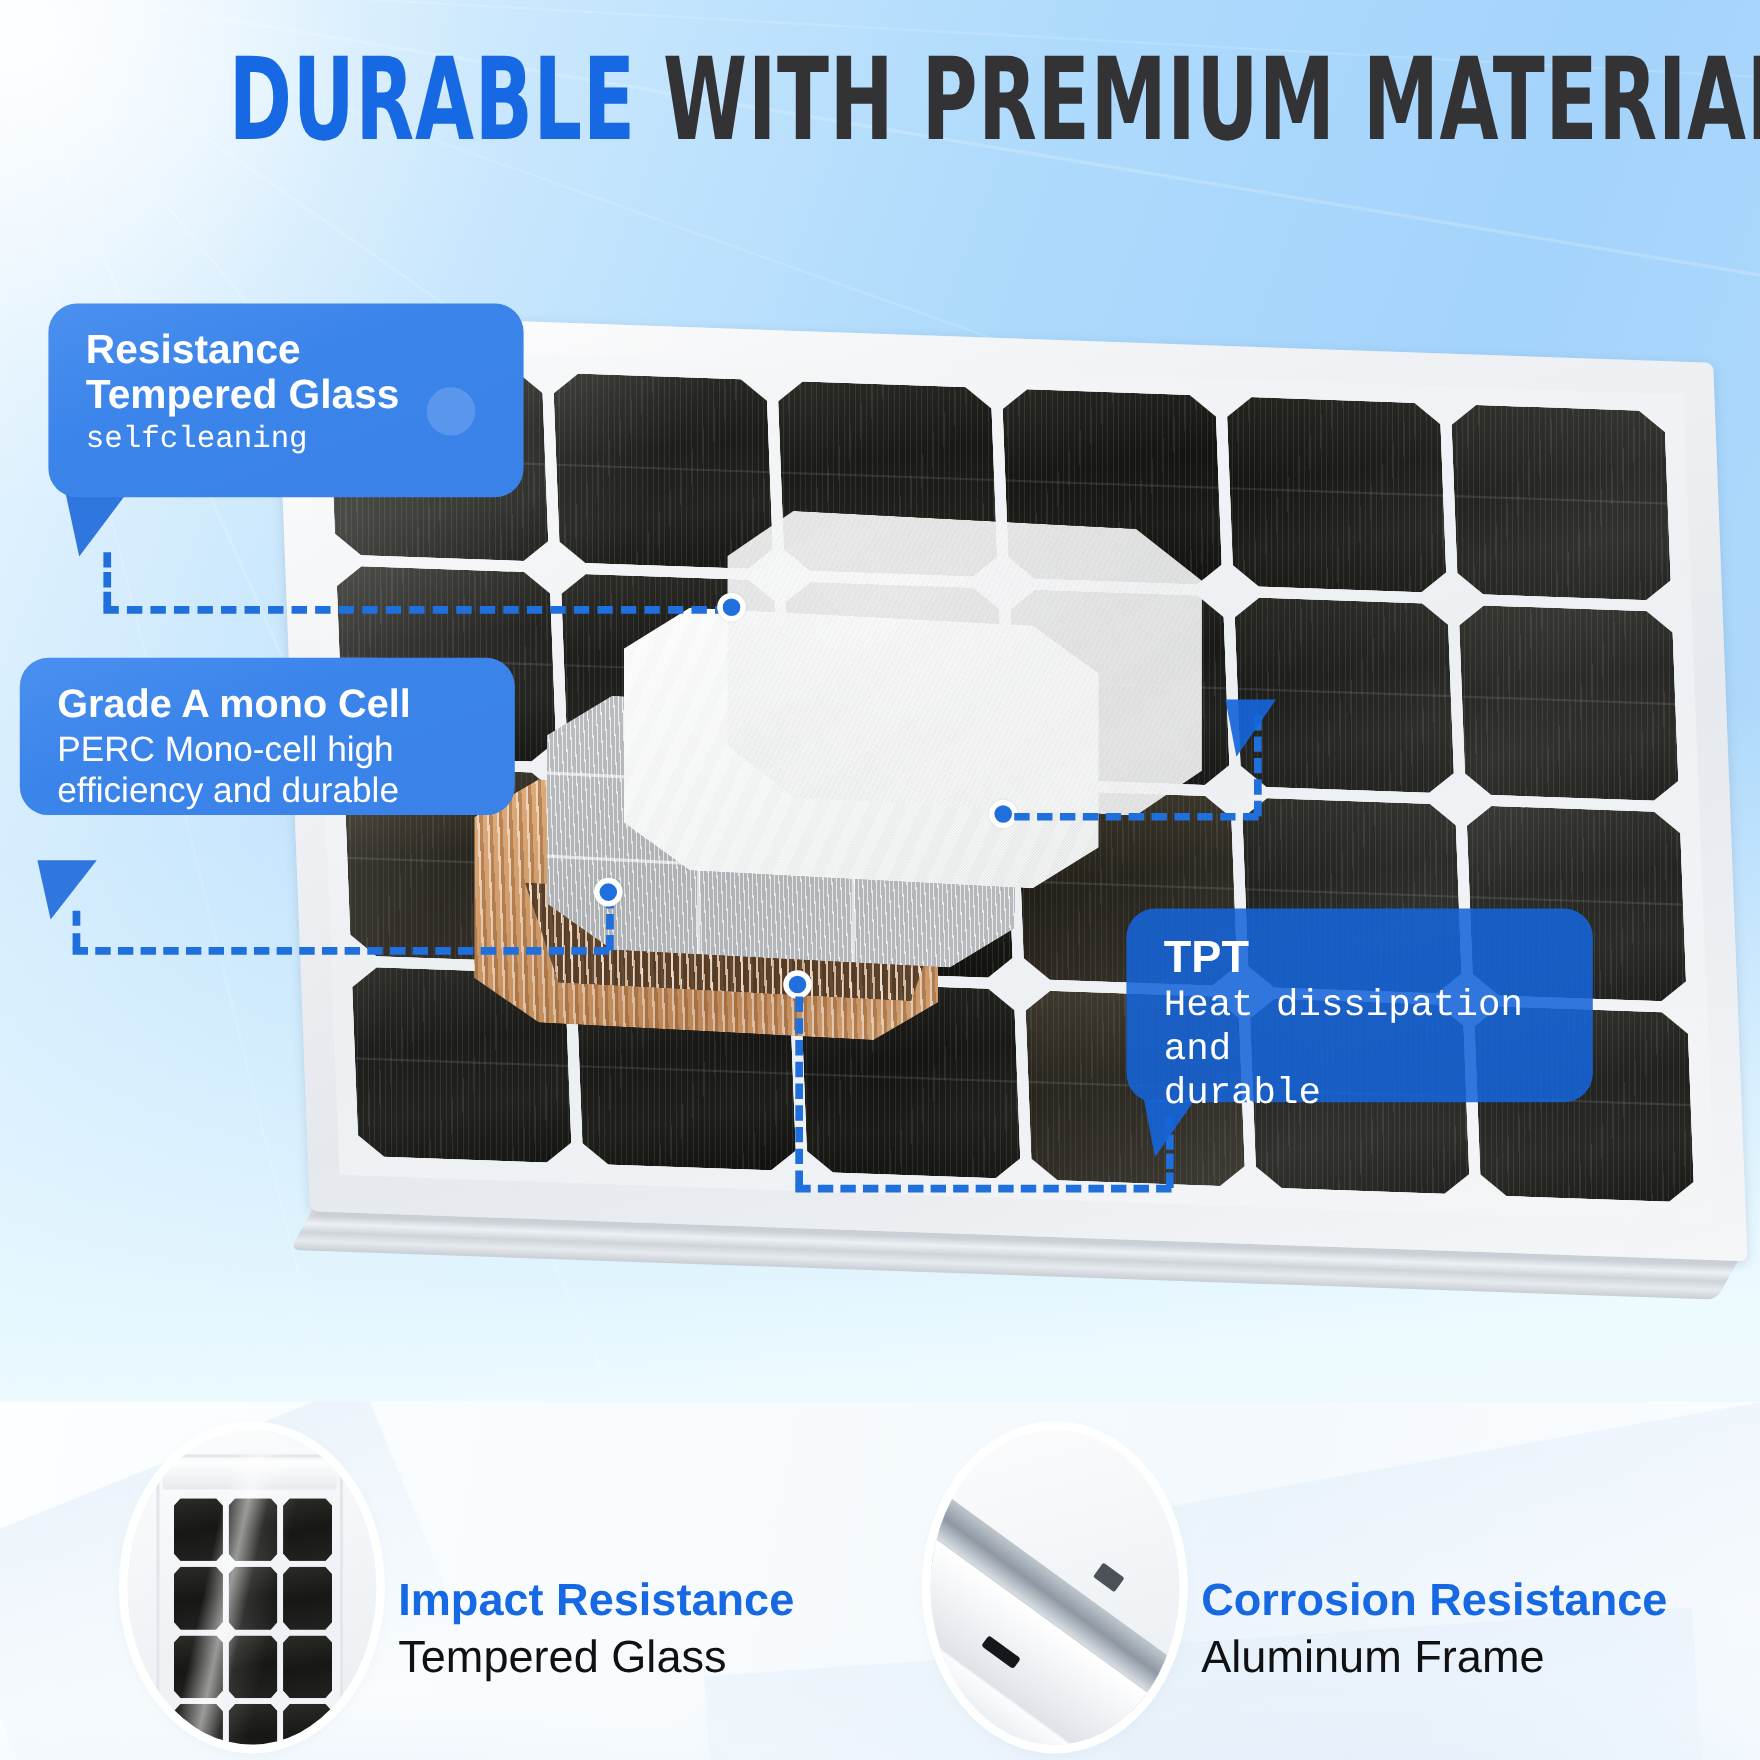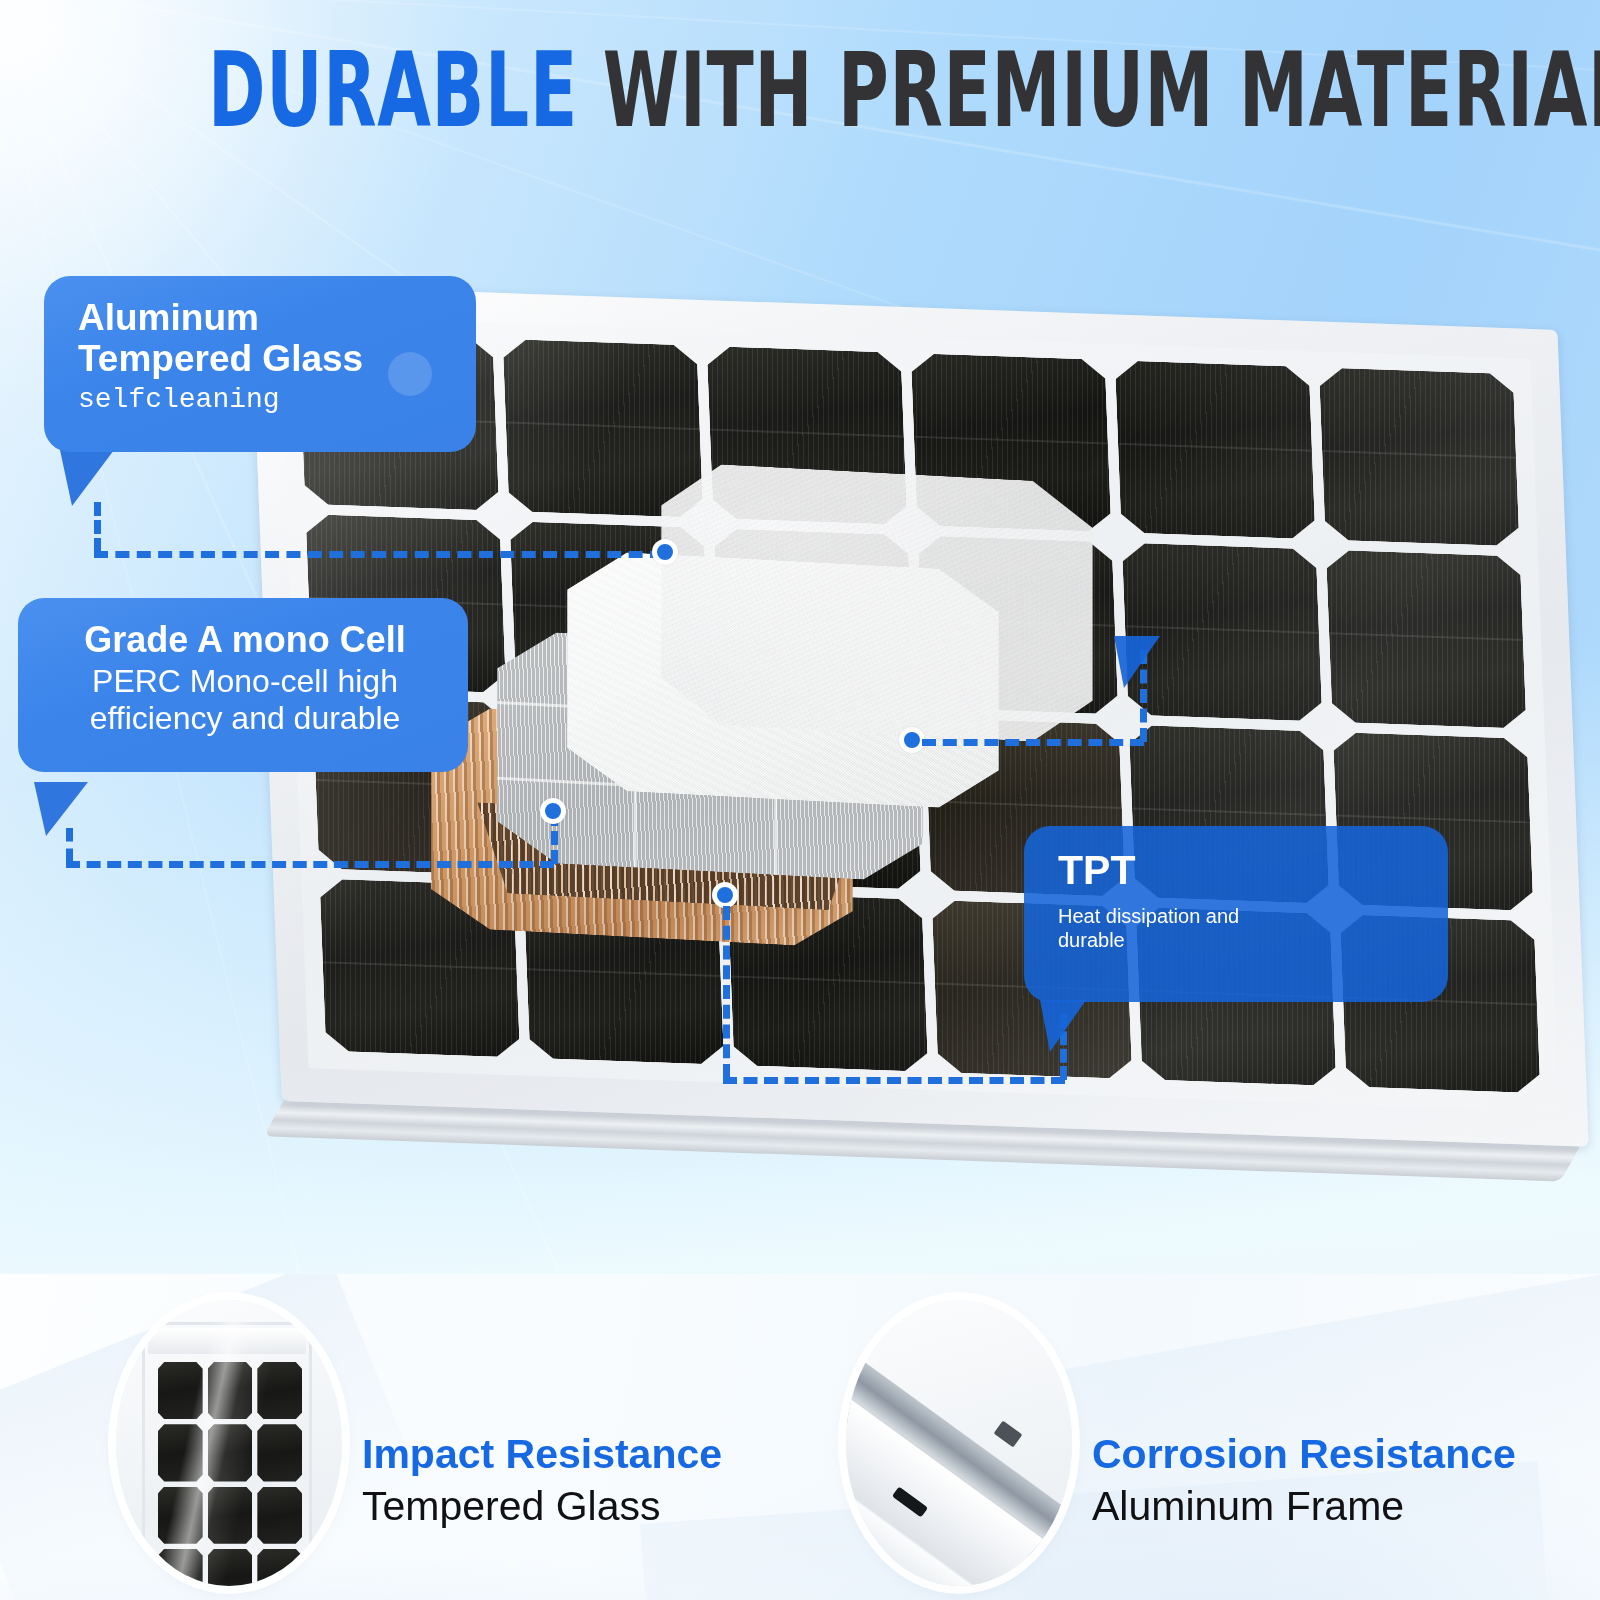--- a/index.html
+++ b/index.html
@@ -210,21 +210,21 @@
   #bubble-glass .b-title { font-size:37px; }
   #bubble-glass .b-sub   { font-size:28px; margin-top:4px;font-family:Liberation Mono, monospace; }
   #tail-glass {
     left:60px; top:450px;
     border-left:12px solid transparent;
     border-right:42px solid transparent;
     border-top:56px solid #2f76de;
     transform:none;
   }
 
-  #bubble-cell { left:18px; top:598px; width:450px; height:174px;text-align:center; }
+  #bubble-cell { left:18px; top:598px; width:450px; height:143px; }
   #bubble-cell .b-title { font-size:36px; }
   #bubble-cell .b-sub   { font-size:32px; margin-top:3px; }
   #tail-cell {
     left:34px; top:782px;
     border-left:12px solid transparent;
     border-right:42px solid transparent;
     border-top:54px solid #2f76de;
   }
 
   #bubble-eva { left:1098px; top:466px; width:422px; height:172px; }
@@ -232,21 +232,21 @@
   #bubble-eva .b-sub   { font-size:30px; margin-top:2px; }
   #tail-eva {
     left:1114px; top:636px;
     border-left:10px solid transparent;
     border-right:36px solid transparent;
     border-top:52px solid rgba(22,100,216,0.92);
   }
 
   #bubble-tpt { left:1024px; top:826px; width:424px; height:176px; }
   #bubble-tpt .b-title { font-size:41px; }
-  #bubble-tpt .b-sub   { font-size:20px; margin-top:12px; }
+  #bubble-tpt .b-sub   { font-size:34px; margin-top:2px;font-family:Liberation Mono, monospace; }
   #tail-tpt {
     left:1040px; top:1000px;
     border-left:10px solid transparent;
     border-right:36px solid transparent;
     border-top:52px solid rgba(22,100,216,0.92);
   }
 
   
   .conn { position:absolute; pointer-events:none; }
   .dash-h {
@@ -433,21 +433,21 @@
 
   <div class="conn">
     <div class="endpoint" style="left:712px; top:882px;"></div>
     <div class="dash-v" style="left:723px; top:906px; height:172px;"></div>
     <div class="dash-h" style="left:723px; top:1077px; width:342px;"></div>
     <div class="dash-v" style="left:1060px; top:1014px; height:66px;"></div>
   </div>
 
   <div class="bubble-tail" id="tail-glass"></div>
   <div class="bubble bub-opaque" id="bubble-glass">
-    <div class="b-title"><span>Aluminum</span><br><span>Tempered Glass</span></div>
+    <div class="b-title"><span>Resistance</span><br><span>Tempered Glass</span></div>
     <div class="b-sub">selfcleaning</div>
     <div class="hl"></div>
   </div>
 
   <div class="bubble-tail" id="tail-cell"></div>
   <div class="bubble bub-opaque" id="bubble-cell">
     <div class="b-title">Grade A mono Cell</div>
     <div class="b-sub"><span>PERC Mono-cell high</span><br><span>efficiency and durable</span></div>
   </div>
 

